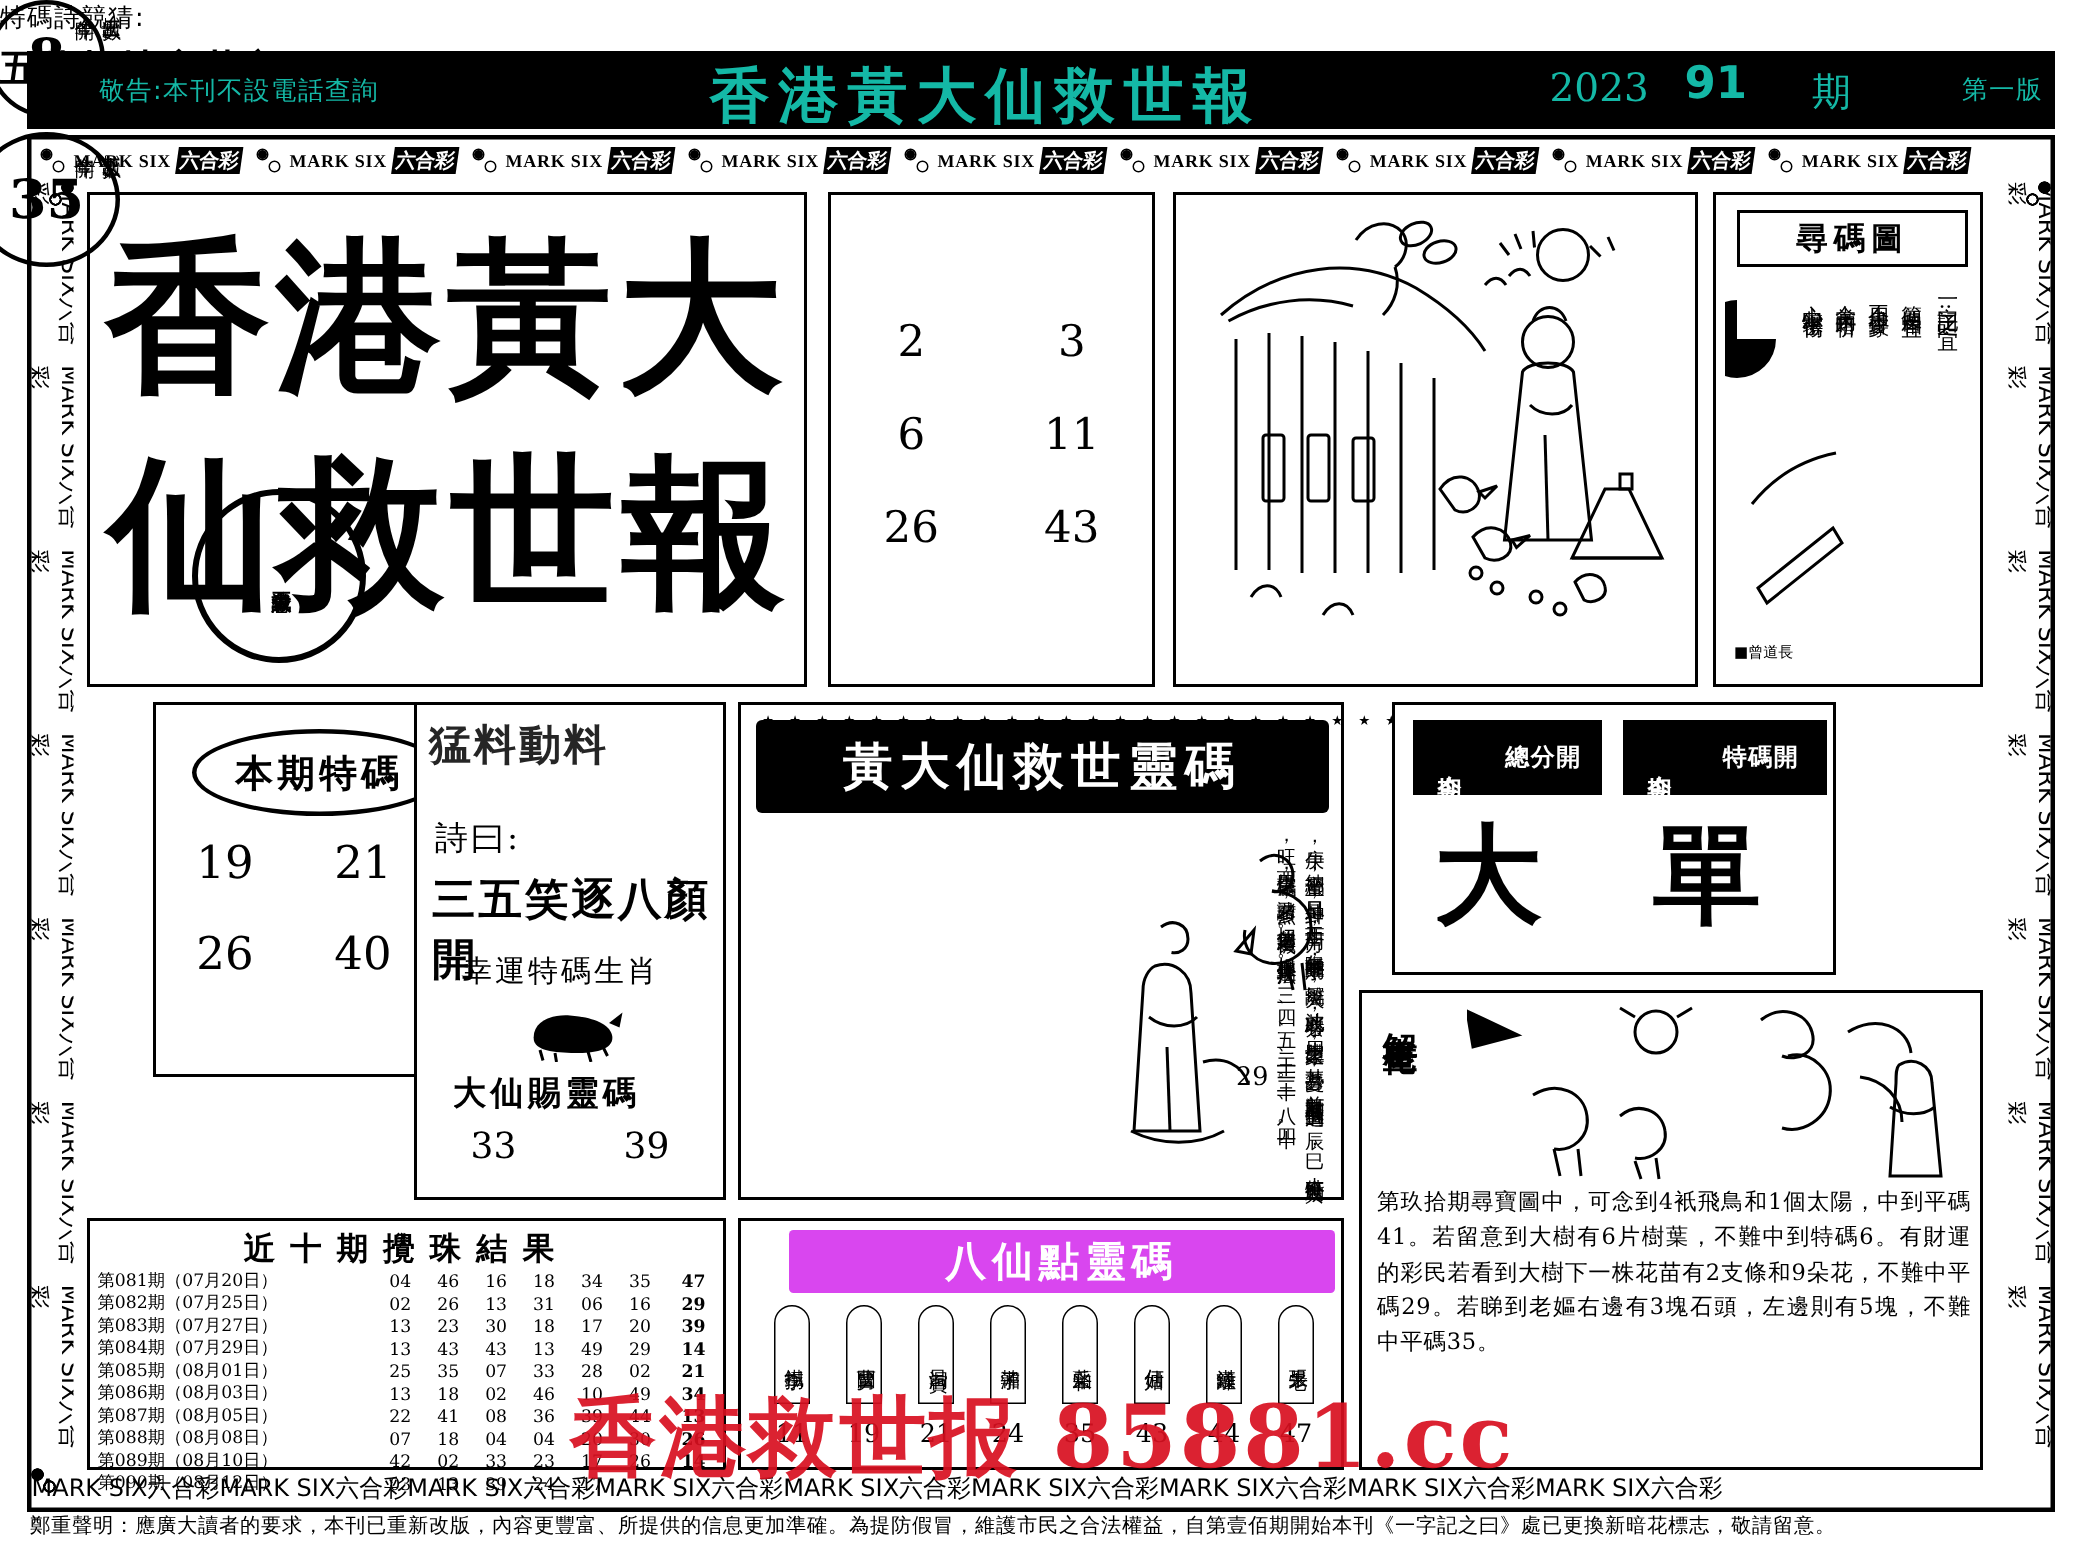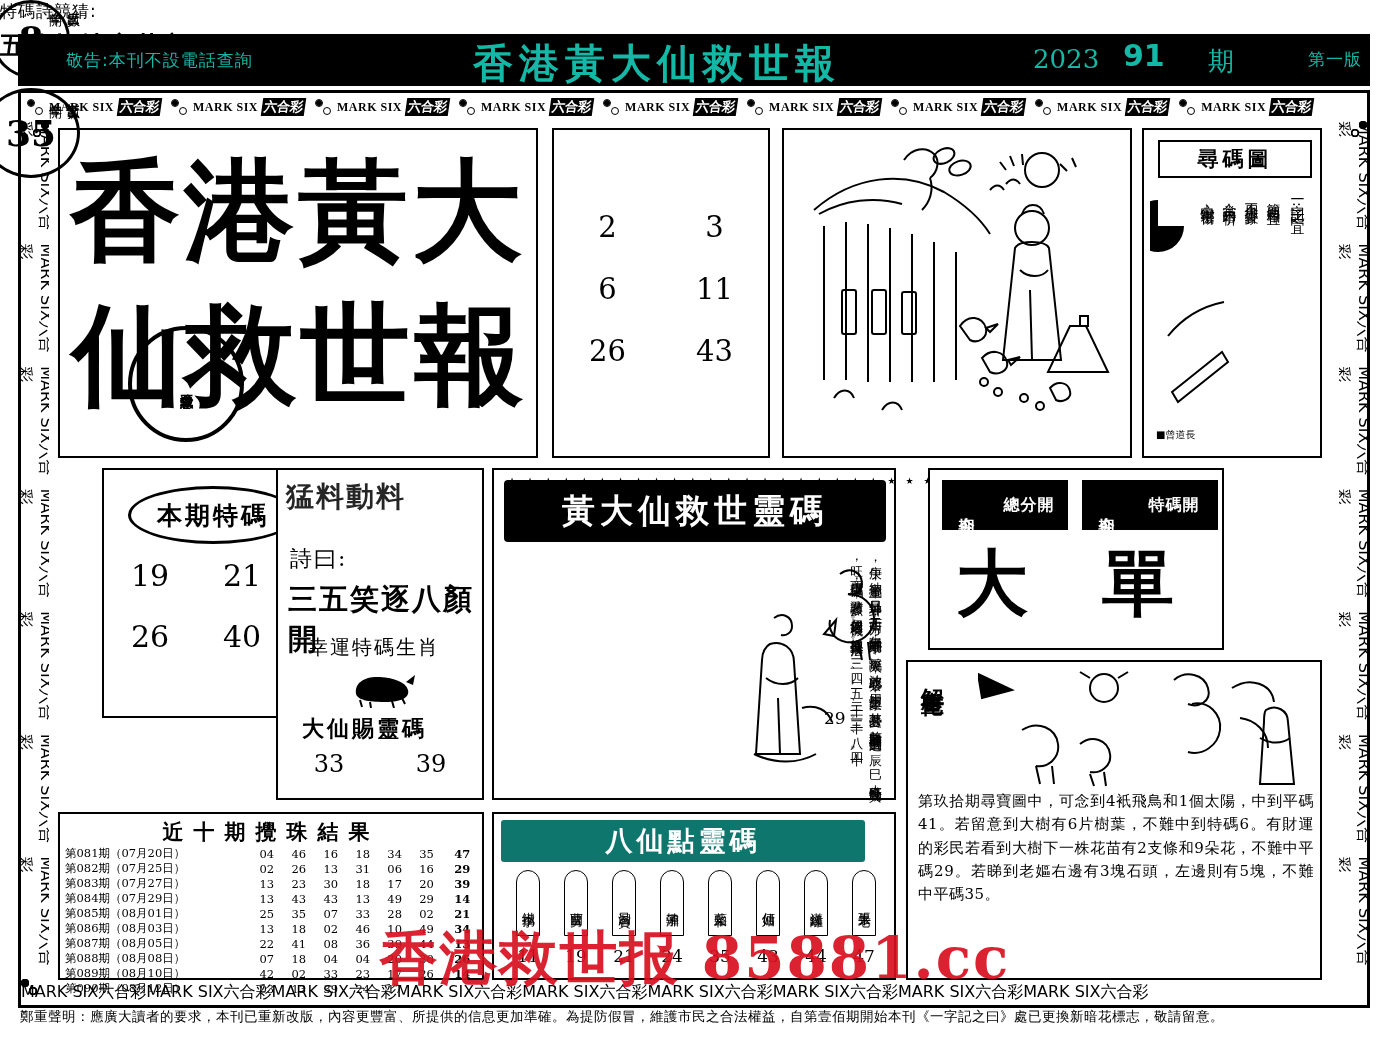--- a/index.html
+++ b/index.html
@@ -136,21 +136,21 @@
              letter-spacing:10px;font-family:"DejaVu Serif",serif;}
   .res-table{position:absolute;left:4px;top:32px;width:418px;border-collapse:collapse;font-size:11.5px;
              font-family:"DejaVu Serif",serif;}
   .res-table td{padding:0 1px;white-space:nowrap;}
   .res-label{width:150px;}
   .res-n{width:24px;text-align:center;}
   .res-sp{width:30px;text-align:center;font-weight:bold;}
 
   
   #eightBox{left:492px;top:812px;width:404px;height:168px;}
-  .eight-banner{position:absolute;left:7px;top:6px;width:364px;height:42px;background:#0f766e;color:#fff;
+  .eight-banner{position:absolute;left:32px;top:6px;width:364px;height:42px;background:#d946ef;color:#fff;
                 display:flex;align-items:center;justify-content:center;font-size:27px;font-weight:bold;letter-spacing:4px;
                 font-family:"DejaVu Serif",serif;border-radius:3px;}
   .eight-cells{position:absolute;left:10px;top:56px;width:384px;display:flex;}
   .ecell{flex:1;text-align:center;}
   .ecell .nm{display:inline-block;writing-mode:vertical-rl;font-size:13px;height:56px;letter-spacing:1px;
              font-family:"DejaVu Serif",serif;border:1.5px solid #000;border-radius:20px 20px 0 0;padding:4px 2px;}
   .ecell .vl{font-size:17px;font-family:"DejaVu Serif",serif;margin-top:6px;}
 
   
   .statement{position:absolute;left:20px;top:1008px;width:1350px;font-size:13.5px;letter-spacing:0.5px;

